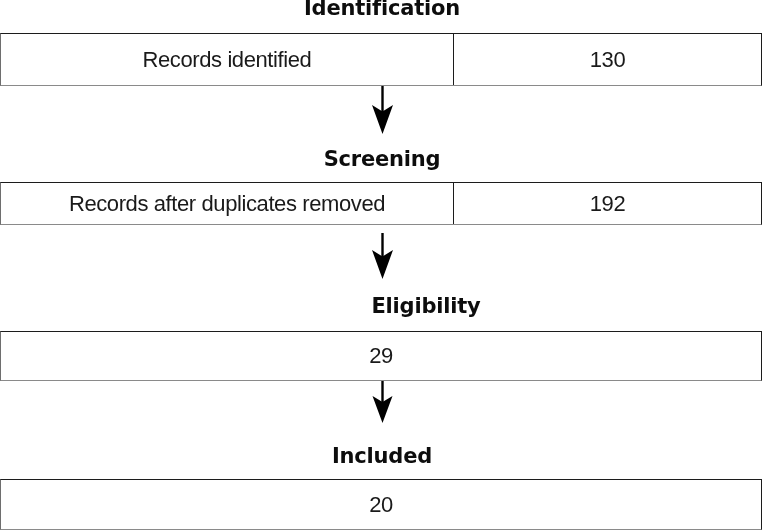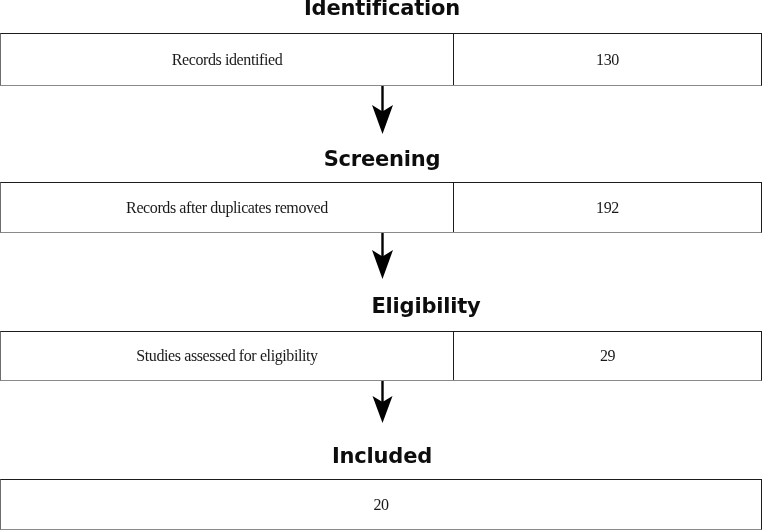--- a/index.html
+++ b/index.html
@@ -51,23 +51,23 @@
     border-top: 1.5px solid #1c1c1c;
     border-left: 1.5px solid #6e6e6e;
     border-right: 1.5px solid #1c1c1c;
     border-bottom: 1.5px solid #8a8a8a;
   }
   .cell {
     display: flex;
     align-items: center;
     justify-content: center;
     box-sizing: border-box;
-    font-family: Liberation Serif, serif;
+    font-family: Liberation Sans, sans-serif;
     font-weight: 400;
-    font-size: 16px;
+    font-size: 22px;
     color: #1a1a1a;
     letter-spacing: -0.4px;
     white-space: nowrap;
   }
   .cell-label {
     width: 453px;
     border-right: 1.5px solid #1c1c1c;
   }
   .cell-value {
     flex: 1 1 auto;
@@ -96,36 +96,35 @@
 
   <div class="connector" style="top:86px; height:50px;">
     <svg width="764" height="50" viewBox="0 0 764 50">
       <line x1="382.5" y1="0" x2="382.5" y2="34" stroke="#000000" stroke-width="2.4"></line>
       <path d="M382.5 48 L372 19 L382.5 25.5 L393 19 Z" fill="#000000"></path>
     </svg>
   </div>
 
   <div class="stage-title" style="top:147px;">Screening</div>
 
-  <div class="stage-box" style="top:182px; height:51px;">
+  <div class="stage-box" style="top:182px; height:43px;">
     <div class="cell cell-label">Records after duplicates removed</div>
     <div class="cell cell-value">192</div>
   </div>
 
   <div class="connector" style="top:233px; height:48px;">
     <svg width="764" height="48" viewBox="0 0 764 48">
       <line x1="382.5" y1="0" x2="382.5" y2="32" stroke="#000000" stroke-width="2.4"></line>
       <path d="M382.5 46 L372 17 L382.5 23.5 L393 17 Z" fill="#000000"></path>
     </svg>
   </div>
 
   <div class="stage-title" style="top:294px;margin-left:44px;">Eligibility</div>
 
   <div class="stage-box" style="top:331px; height:50px;">
-    <div class="cell cell-label">Studies assessed for eligibility</div>
     <div class="cell cell-value">29</div>
   </div>
 
   <div class="connector" style="top:381px; height:44px;">
     <svg width="764" height="44" viewBox="0 0 764 44">
       <line x1="382.5" y1="0" x2="382.5" y2="29" stroke="#000000" stroke-width="2.4"></line>
       <path d="M382.5 42 L372.5 15 L382.5 21 L392.5 15 Z" fill="#000000"></path>
     </svg>
   </div>
 

